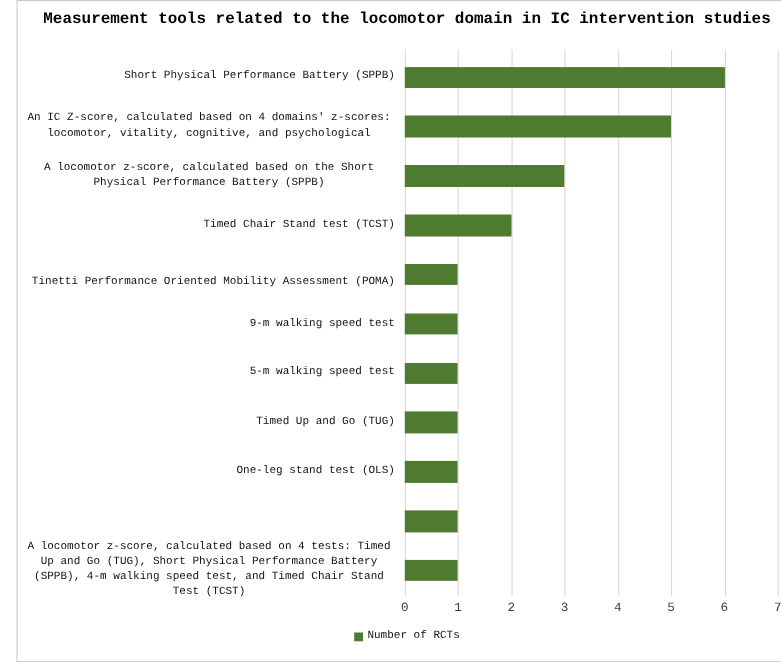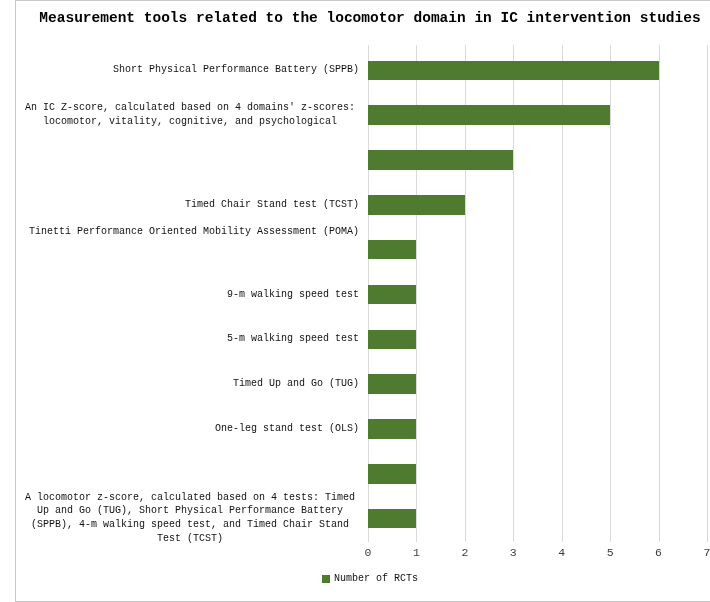--- a/index.html
+++ b/index.html
@@ -88,24 +88,25 @@
       <div class="gridline" style="left: 594.143px; top: 44px; height: 497px; background: rgb(217, 217, 217);"></div>
       <div class="tick-label" style="left: 594.143px;">5</div>
       <div class="gridline" style="left: 642.571px; top: 44px; height: 497px; background: rgb(217, 217, 217);"></div>
       <div class="tick-label" style="left: 642.571px;">6</div>
       <div class="gridline" style="left: 691px; top: 44px; height: 497px; background: rgb(217, 217, 217);"></div>
       <div class="tick-label" style="left: 691px;">7</div>
       <div class="cat-label" style="top: 69.4091px;">Short Physical Performance Battery (SPPB)</div>
       <div class="bar" style="left: 352px; top: 59.6591px; width: 290.571px; height: 19.5px; background: rgb(78, 123, 47);"></div>
       <div class="cat-label" style="top: 114.227px;">An IC Z-score, calculated based on 4 domains' z-scores: locomotor, vitality, cognitive, and psychological</div>
       <div class="bar" style="left: 352px; top: 104.477px; width: 242.143px; height: 19.5px; background: rgb(78, 123, 47);"></div>
+      <div class="cat-label" style="top: 159.045px;">A locomotor z-score, calculated based on the Short Physical Performance Battery (SPPB)</div>
       <div class="bar" style="left: 352px; top: 149.295px; width: 145.286px; height: 19.5px; background: rgb(78, 123, 47);"></div>
       <div class="cat-label" style="top: 203.864px; text-align: center;">Timed Chair Stand test (TCST)</div>
       <div class="bar" style="left: 352px; top: 194.114px; width: 96.8571px; height: 19.5px; background: rgb(78, 123, 47);"></div>
-      <div class="cat-label" style="top: 231px;">Tinetti Performance Oriented Mobility Assessment (POMA)</div>
+      <div class="cat-label" style="top: 256px;">Tinetti Performance Oriented Mobility Assessment (POMA)</div>
       <div class="bar" style="left: 352px; top: 238.932px; width: 48.4286px; height: 19.5px; background: rgb(78, 123, 47);"></div>
       <div class="cat-label" style="top: 293.5px;">9-m walking speed test</div>
       <div class="bar" style="left: 352px; top: 283.75px; width: 48.4286px; height: 19.5px; background: rgb(78, 123, 47);"></div>
       <div class="cat-label" style="top: 338.318px;">5-m walking speed test</div>
       <div class="bar" style="left: 352px; top: 328.568px; width: 48.4286px; height: 19.5px; background: rgb(78, 123, 47);"></div>
       <div class="cat-label" style="top: 383.136px;">Timed Up and Go (TUG)</div>
       <div class="bar" style="left: 352px; top: 373.386px; width: 48.4286px; height: 19.5px; background: rgb(78, 123, 47);"></div>
       <div class="cat-label" style="top: 427.955px;">One-leg stand test (OLS)</div>
       <div class="bar" style="left: 352px; top: 418.205px; width: 48.4286px; height: 19.5px; background: rgb(78, 123, 47);"></div>
       <div class="bar" style="left: 352px; top: 463.023px; width: 48.4286px; height: 19.5px; background: rgb(78, 123, 47);"></div>

